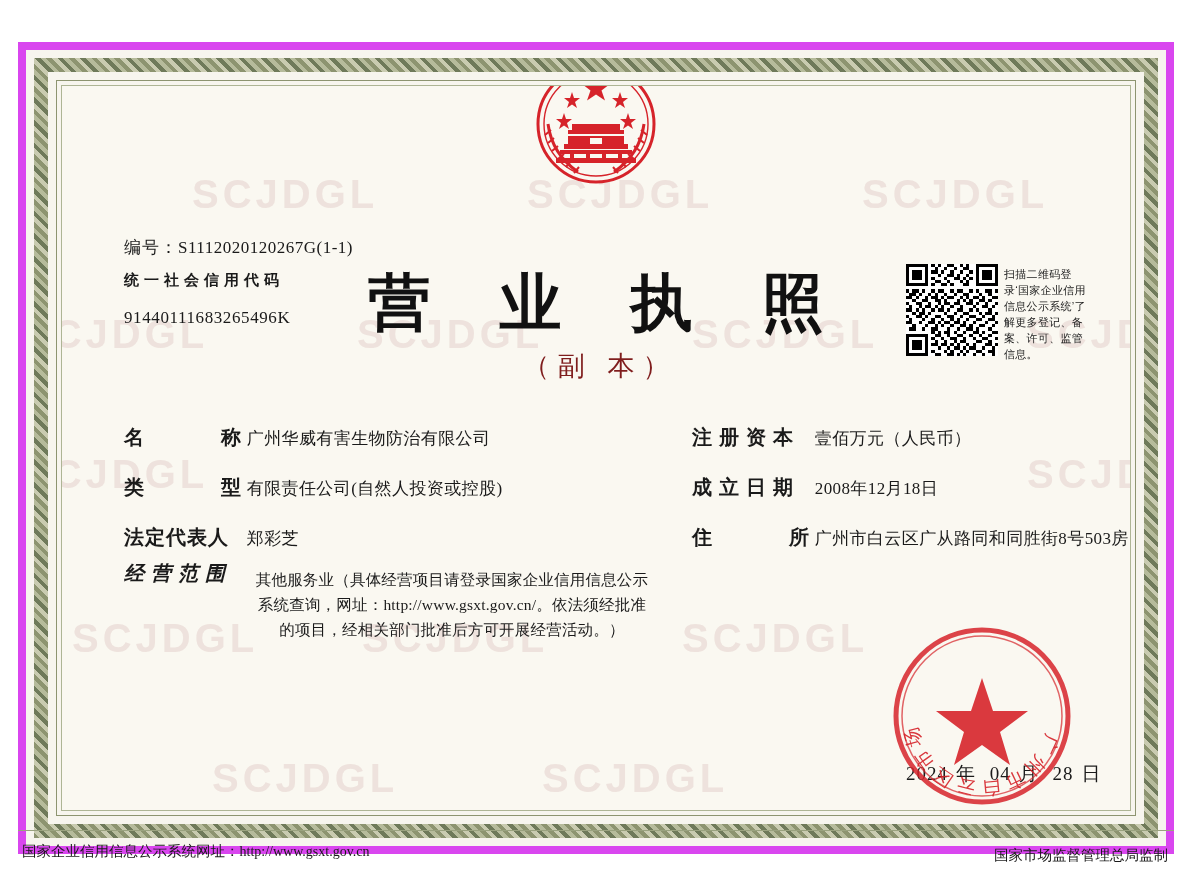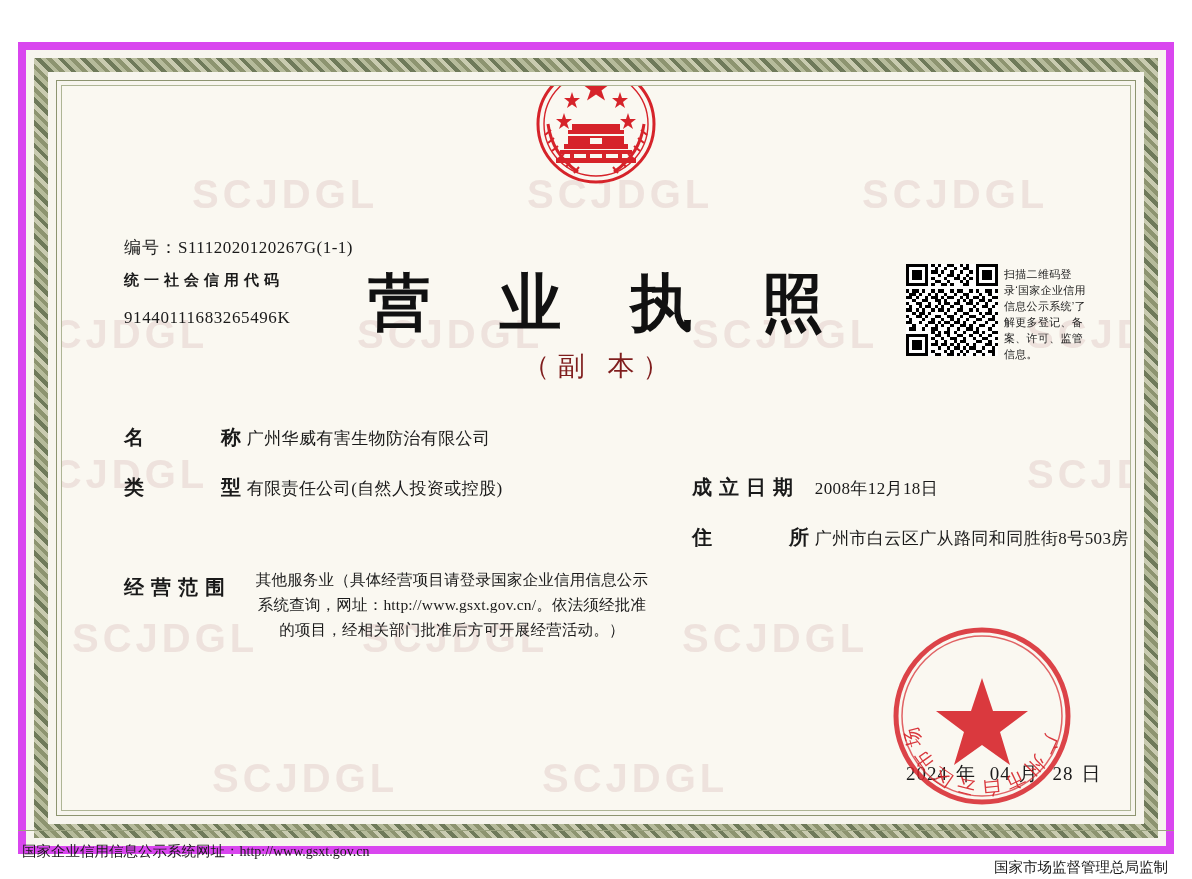--- a/index.html
+++ b/index.html
@@ -203,21 +203,21 @@
   }
   .lbl4 { width: 118px; display: inline-block; text-align: justify; text-align-last: justify; }
   .lbl5 { width: 118px; display: inline-block; letter-spacing: 1px; }
 
   .col-left { left: 62px; }
   .col-right { left: 630px; }
 
   .r1 { top: 8px; }
   .r2 { top: 58px; }
   .r3 { top: 108px; }
-  .r4 { top: 158px; }
+  .r4 { top: 144px; font-style: italic; }
 
   .scope-value {
     position: absolute;
     left: 190px;
     top: 151px;
     width: 400px;
     font-size: 15.5px;
     line-height: 25px;
     letter-spacing: 0.2px;
     text-align: center;
@@ -282,21 +282,21 @@
     left: 50%;
     transform: translateX(-50%);
     top: 6px;
     text-align: center;
     font-size: 14.5px;
     line-height: 21px;
   }
   .footer-right {
     position: absolute;
     right: 24px;
-    top: 28px;
+    top: 16px;
     font-size: 14.5px;
   }
 </style>
 </head>
 <body>
 
 <div class="certificate">
   <div class="frame-band"></div>
   <div class="frame-inner-line"></div>
   <div class="frame-inner-line2"></div>
@@ -601,25 +601,33 @@
     <div class="fields">
 
       <div class="field col-left r1">
         <span class="flabel lbl4">名　　称</span>
         <span class="fvalue">广州华威有害生物防治有限公司</span>
       </div>
       <div class="field col-left r2">
         <span class="flabel lbl4">类　　型</span>
         <span class="fvalue">有限责任公司(自然人投资或控股)</span>
       </div>
+      <div class="field col-left r3">
+        <span class="flabel lbl5">法定代表人</span>
+        <span class="fvalue">郑彩芝</span>
+      </div>
       <div class="field col-left r4">
         <span class="flabel lbl5">经 营 范 围</span>
       </div>
       <div class="scope-value">其他服务业（具体经营项目请登录国家企业信用信息公示系统查询，网址：http://www.gsxt.gov.cn/。依法须经批准的项目，经相关部门批准后方可开展经营活动。）</div>
 
+      <div class="field col-right r1">
+        <span class="flabel lbl5">注 册 资 本</span>
+        <span class="fvalue">壹佰万元（人民币）</span>
+      </div>
       <div class="field col-right r2">
         <span class="flabel lbl5">成 立 日 期</span>
         <span class="fvalue">2008年12月18日</span>
       </div>
       <div class="field col-right r3">
         <span class="flabel lbl4">住　　所</span>
         <span class="fvalue">广州市白云区广从路同和同胜街8号503房</span>
       </div>
     </div>
 

